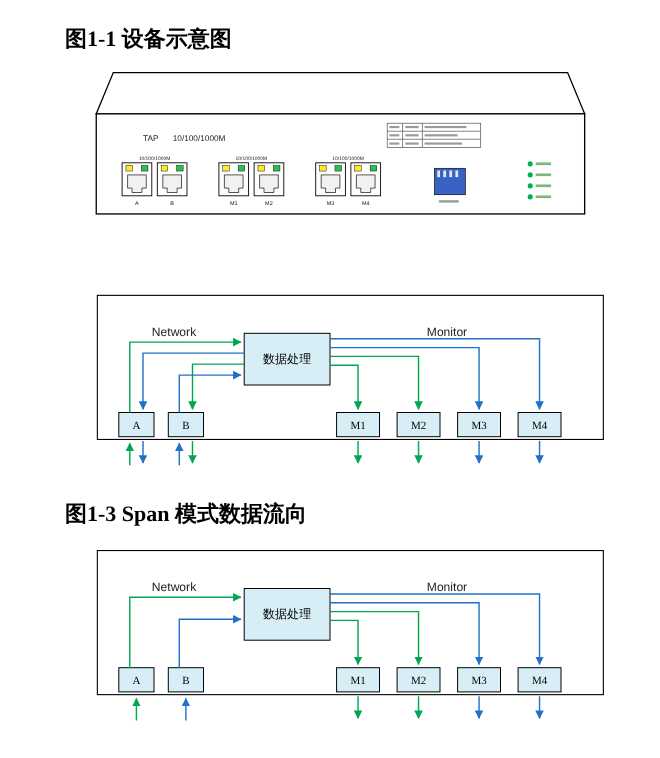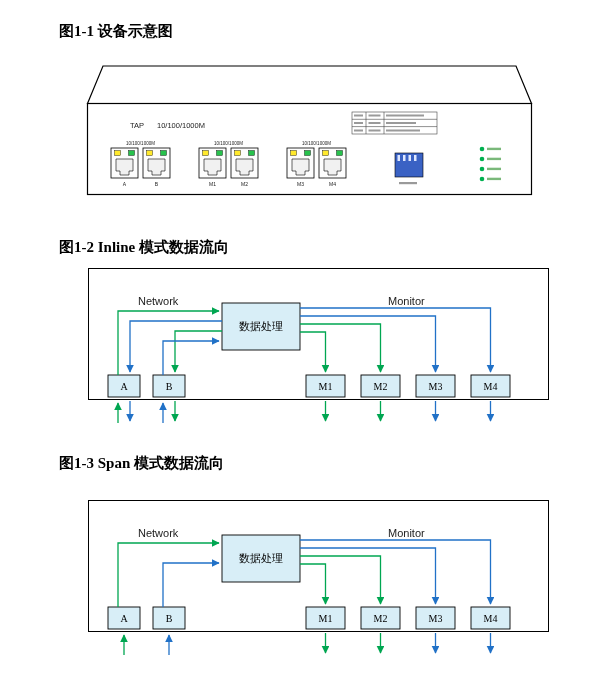--- a/index.html
+++ b/index.html
@@ -9,21 +9,21 @@
     width: 600px;
     height: 689px;
     background: #ffffff;
     overflow: hidden;
     font-family: "Liberation Serif", "DejaVu Serif", serif;
   }
   .caption {
     position: absolute;
     left: 59px;
     font-weight: bold;
-    font-size: 15px;
+    font-size: 20px;
     color: #000;
     white-space: pre;
   }
   svg.fig { position: absolute; }
   .lbl  { font-family: "Liberation Sans", "DejaVu Sans", sans-serif; font-size: 11px; fill: #222; }
   .cjk  { font-family: "Liberation Sans", "DejaVu Sans", sans-serif; font-size: 11px; fill: #000; }
   .portlbl { font-family: "Liberation Serif", "DejaVu Serif", serif; font-size: 10px; fill: #000; }
   .tiny { font-family: "Liberation Sans", "DejaVu Sans", sans-serif; fill: #222; }
   .flow { fill: none; stroke-width: 1.3; }
   .frame { fill: none; stroke: #000; stroke-width: 1; }
@@ -105,21 +105,20 @@
       <circle cx="397" cy="101" r="2.3" fill="#00B050"></circle>
       <circle cx="397" cy="111" r="2.3" fill="#00B050"></circle>
       <circle cx="397" cy="121" r="2.3" fill="#00B050"></circle>
       <rect x="402" y="89.7" width="14" height="2.4" fill="#7ab87a"></rect>
       <rect x="402" y="99.7" width="14" height="2.4" fill="#7ab87a"></rect>
       <rect x="402" y="109.7" width="14" height="2.4" fill="#7ab87a"></rect>
       <rect x="402" y="119.7" width="14" height="2.4" fill="#7ab87a"></rect>
     </g>
   </svg>
 
-  <div class="caption" style="top:238px;">图1-2 Inline 模式数据流向</div>
 
   <svg class="fig" style="left:85px; top:265px;" width="470" height="162" viewBox="0 0 470 162" xmlns="http://www.w3.org/2000/svg">
     <defs>
       <marker id="ag2" markerWidth="7" markerHeight="7" refX="5.5" refY="3" orient="auto">
         <path d="M0,0 L6,3 L0,6 Z" fill="#00A651"></path>
       </marker>
       <marker id="ab2" markerWidth="7" markerHeight="7" refX="5.5" refY="3" orient="auto">
         <path d="M0,0 L6,3 L0,6 Z" fill="#2171C7"></path>
       </marker>
     </defs>

